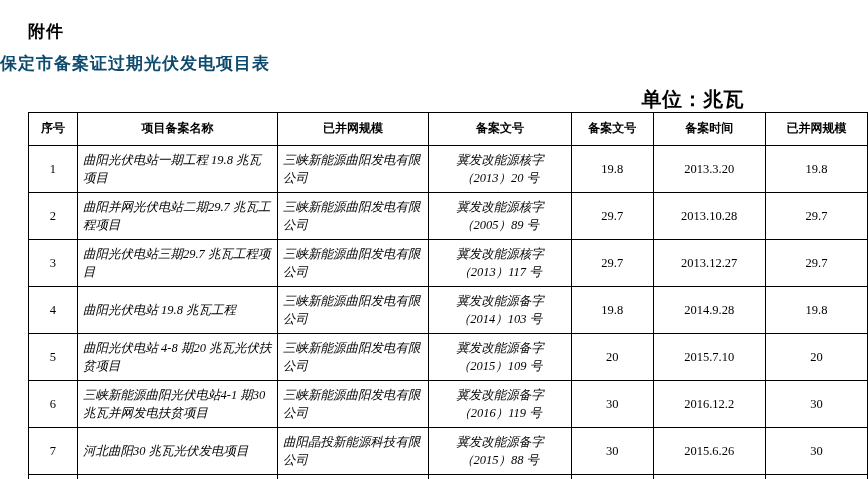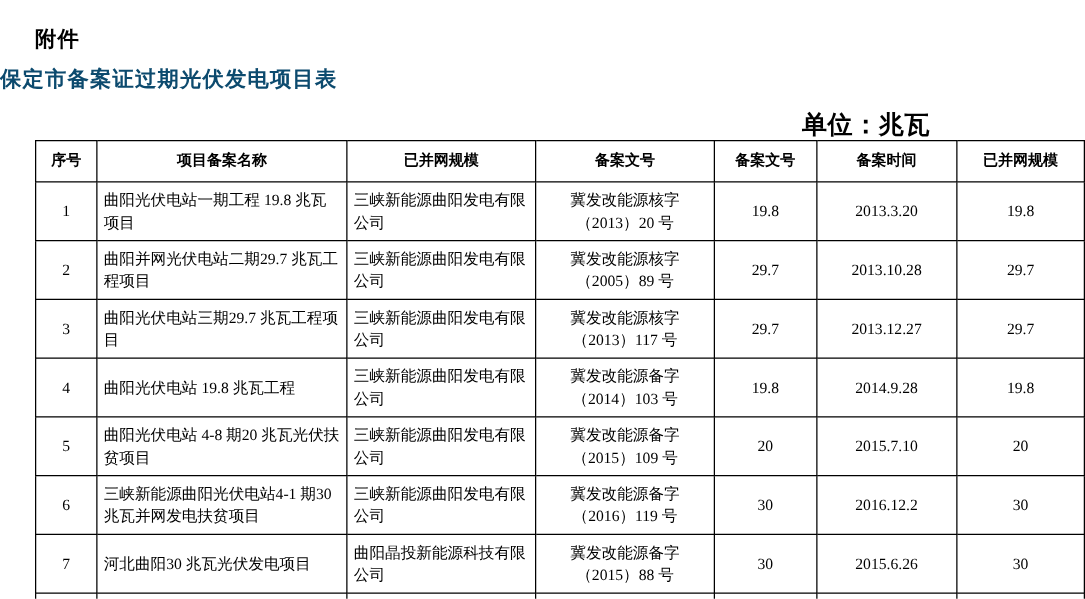--- a/index.html
+++ b/index.html
@@ -81,20 +81,21 @@
     font-family: "Liberation Sans", "DejaVu Sans", sans-serif;
     font-size: 12px;
     height: 26px;
     padding: 3px 4px;
   }
   td.idx, td.num, td.date {
     text-align: center;
   }
   td.name, td.owner, td.docno {
     text-align: left;
+    font-style: italic;
   }
   td.docno {
     text-align: center;
     margin-top: 12px;
   }
   tr.row td {
     height: 38px;
   }
 </style>
 </head>

